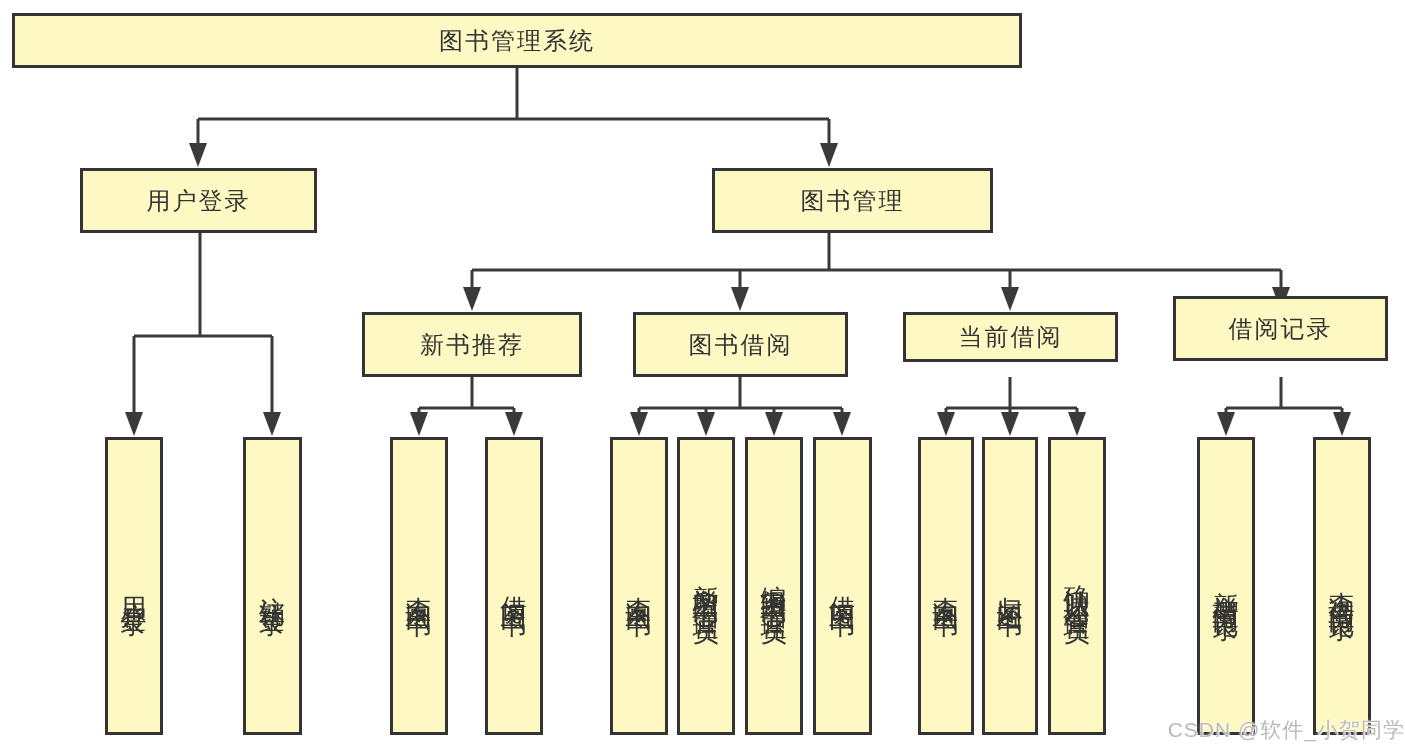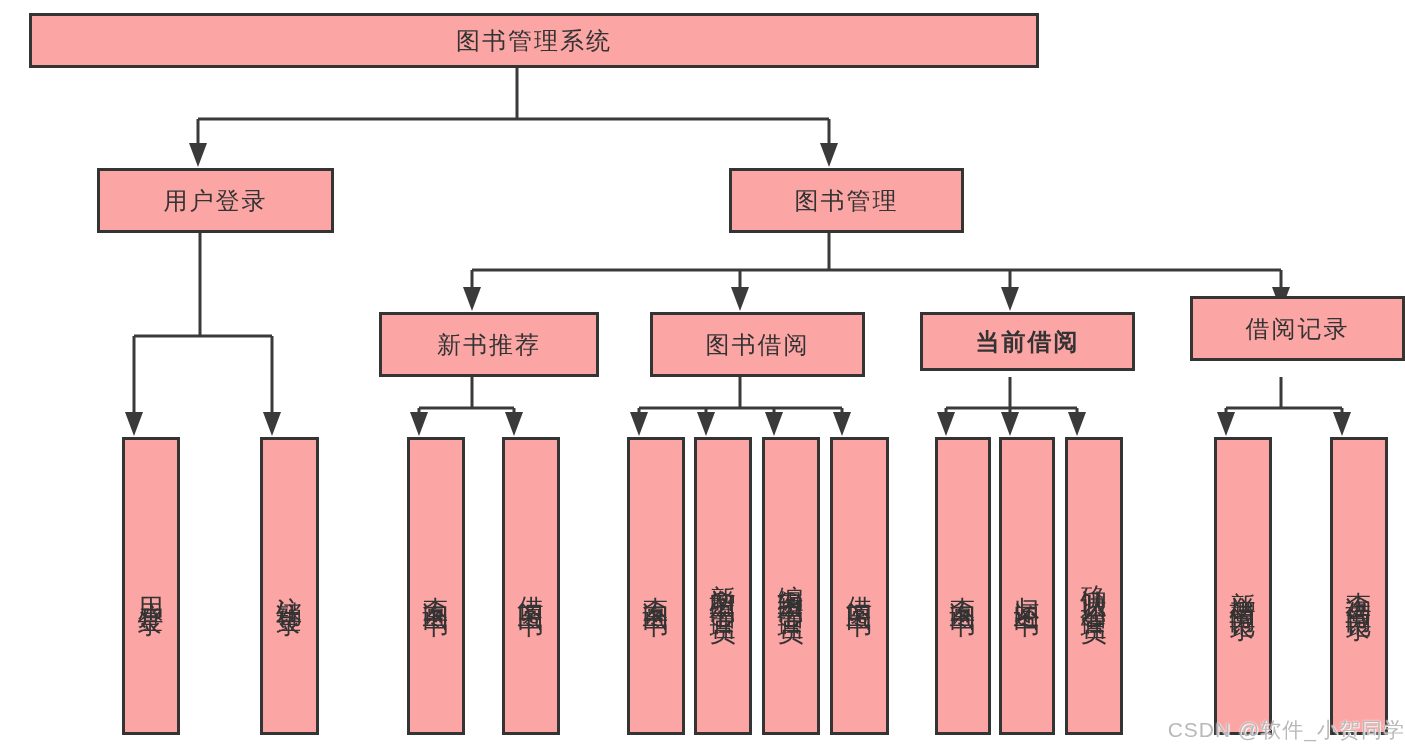--- a/index.html
+++ b/index.html
@@ -19,26 +19,25 @@
   svg.connectors path {
     stroke: #3a3a3a;
     stroke-width: 3;
     fill: none;
   }
   svg.connectors polygon { fill: #3a3a3a; stroke: none; }
   .node {
     position: absolute;
     box-sizing: border-box;
     border: 3px solid #343434;
-    background: #fca5a5;
+    background: #fef9c3;
     display: flex;
     align-items: center;
     justify-content: center;
     color: #333333;
-    margin-left: 17px;
   }
   .hlabel {
     font-size: 24px;
     letter-spacing: 2px;
     white-space: nowrap;
   }
   .vlabel {
     writing-mode: vertical-rl;
     font-size: 26px;
     letter-spacing: 5px;
@@ -111,31 +110,31 @@
     </g>
   </svg>
 
   <div class="node" style="left:12px; top:13px; width:1010px; height:55px;">
     <span class="hlabel">图书管理系统</span>
   </div>
 
   <div class="node" style="left:80px; top:168px; width:237px; height:65px;">
     <span class="hlabel">用户登录</span>
   </div>
-  <div class="node" style="left:712px; top:168px; width:235px; height:65px;">
+  <div class="node" style="left:712px; top:168px; width:281px; height:65px;">
     <span class="hlabel">图书管理</span>
   </div>
 
   <div class="node" style="left:633px; top:312px; width:215px; height:65px;">
     <span class="hlabel">图书借阅</span>
   </div>
   <div class="node" style="left:362px; top:312px; width:220px; height:65px;">
     <span class="hlabel">新书推荐</span>
   </div>
-  <div class="node" style="left:903px; top:312px; width:215px; height:59px;font-weight:bold;">
+  <div class="node" style="left:903px; top:312px; width:215px; height:50px;">
     <span class="hlabel">当前借阅</span>
   </div>
   <div class="node" style="left:1173px; top:296px; width:215px; height:65px;">
     <span class="hlabel">借阅记录</span>
   </div>
 
   <div class="node" style="left:105px; top:437px; width:58px; height:298px;">
     <span class="vlabel">用户登录</span>
   </div>
   <div class="node" style="left:243px; top:437px; width:59px; height:298px;">

